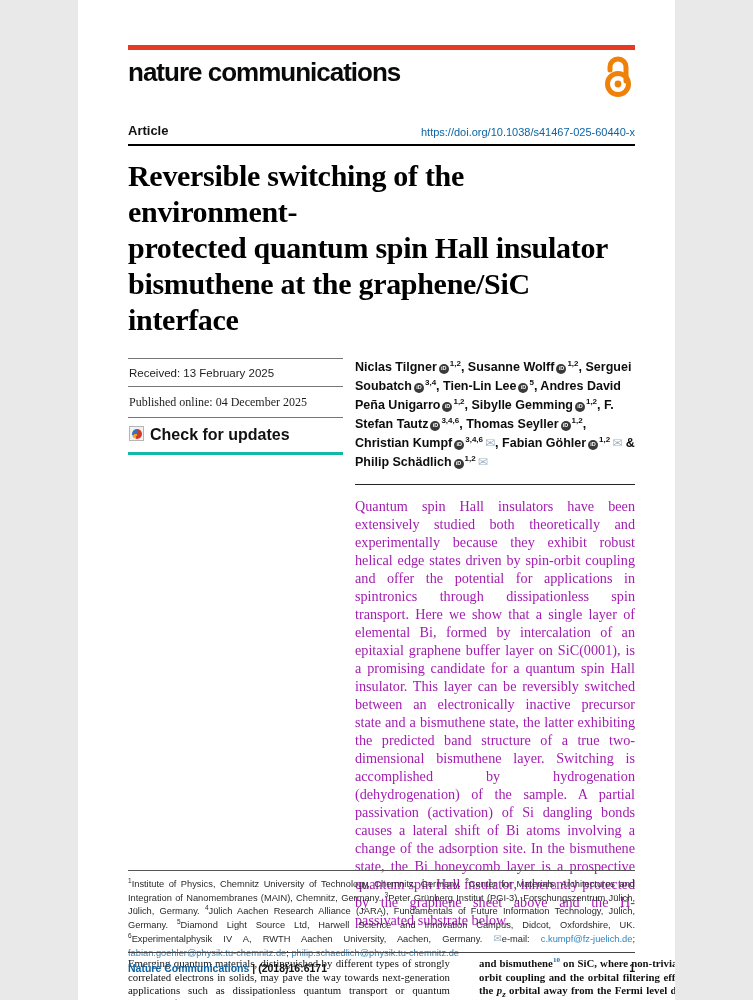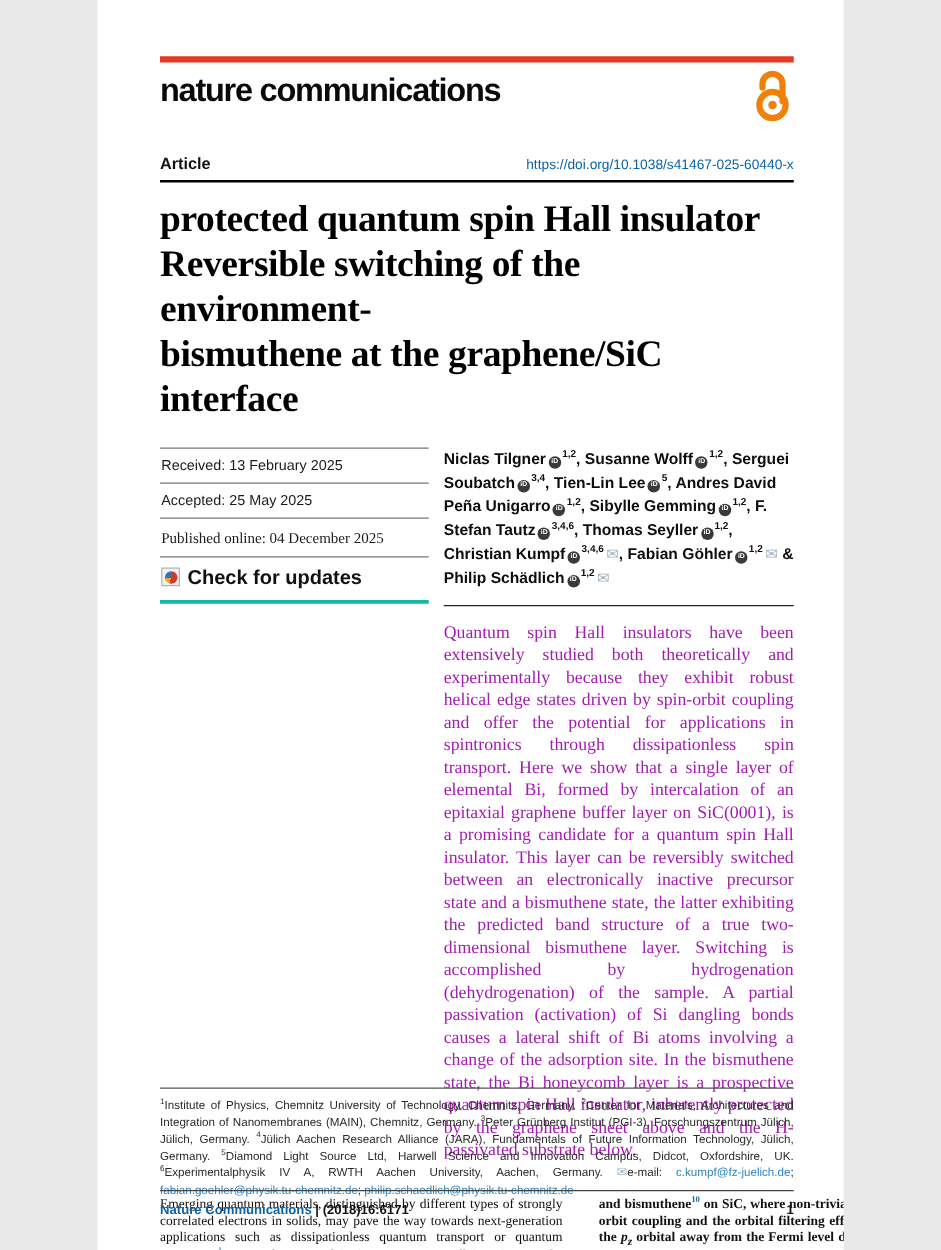--- a/index.html
+++ b/index.html
@@ -96,30 +96,29 @@
         </svg>
       </div>
     </div>
 
     <div class="article-row">
       <span class="article-label">Article</span>
       <a class="doi-link">https://doi.org/10.1038/s41467-025-60440-x</a>
     </div>
 
     <h1 class="title">
+        <div>Reversible switching of the environment-</div>
         <div>protected quantum spin Hall insulator</div>
-        <div>Reversible switching of the environment-</div>
         <div>bismuthene at the graphene/SiC interface</div>
       </h1>
 
     <div class="meta">
       <div class="meta-left">
         <div id="dates-container">
             <div class="meta-row">Received: 13 February 2025</div>
-            <div class="meta-row">Accepted: 25 May 2025</div>
             <div class="meta-row serif">Published online: 04 December 2025</div>
           </div>
         <div class="check-row">
           <span class="crossmark">
               <span class="cm-circle"></span>
             </span>
           <span>Check for updates</span>
         </div>
       </div>
 

